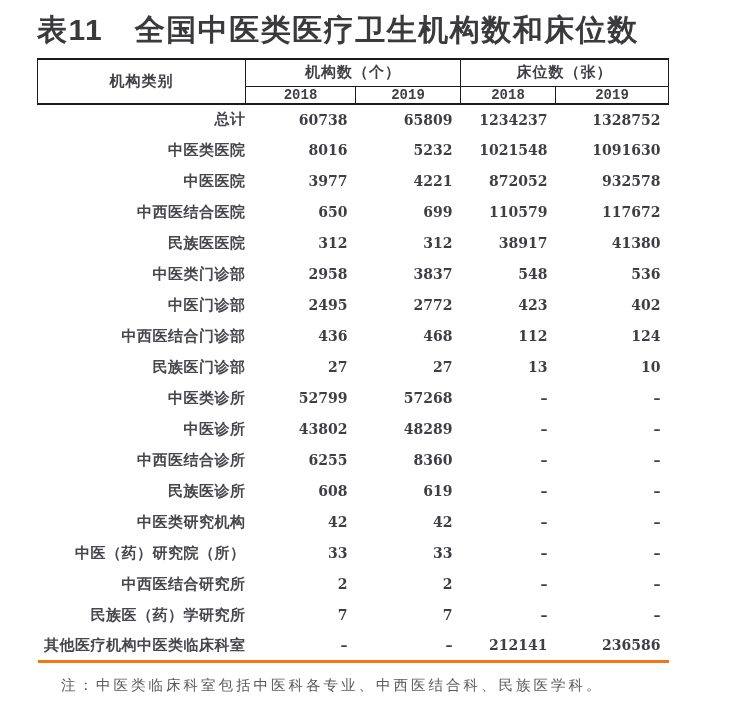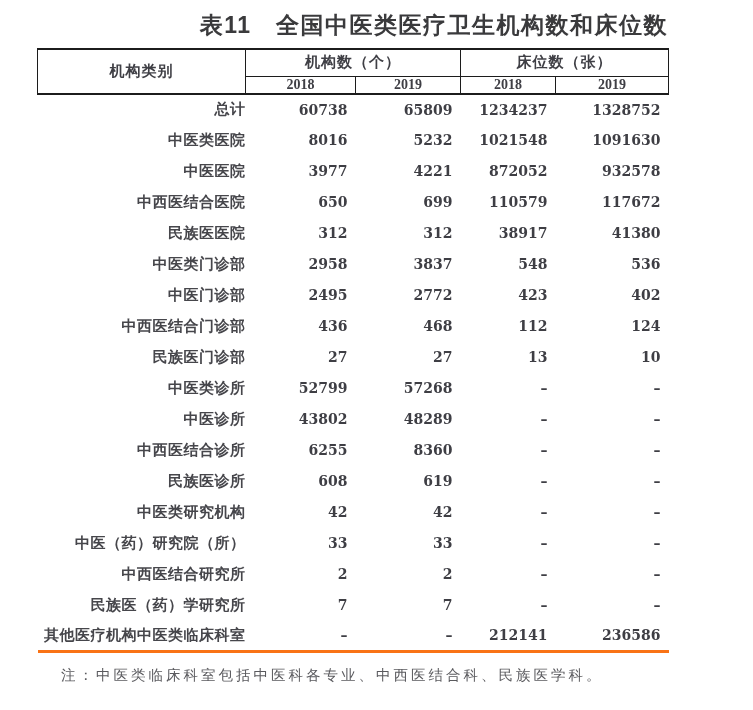--- a/index.html
+++ b/index.html
@@ -11,22 +11,22 @@
   .page {
     position: relative;
     width: 753px;
     height: 710px;
     background: #ffffff;
     overflow: hidden;
   }
   .title {
     margin: 10px 0 7px 37px;
     width: 631px;
-    text-align: right;
-    font-size: 23px;
+    text-align: left;
+    font-size: 30px;
     font-weight: bold;
     letter-spacing: 1.5px;
     color: #3a3a3c;
     font-family: "Liberation Sans", sans-serif;
   }
   table.stat-table {
     margin-left: 37px;
     width: 631px;
     border-collapse: collapse;
     table-layout: fixed;
@@ -42,21 +42,21 @@
   thead tr.group-row th { border-top-width: 2px; height: 27px; }
   thead th.cat-head {
     border-bottom-width: 2px;
     font-size: 15px;
     letter-spacing: 1px;
   }
   thead th.group-head { font-size: 15px; letter-spacing: 1px; font-family: Liberation Mono, monospace; }
   thead tr.year-row th {
     border-bottom-width: 2px;
     height: 15px;
-    font-family: Liberation Serif, serif;
+    font-family: Liberation Mono, monospace;
     font-size: 14px;
   }
   tbody td {
     border: none;
     height: 31px;
     vertical-align: middle;
     background: #ffffff;
   }
   tbody tr:last-child td { border-bottom: 3px solid #f97316; }
   td.label-cell {

